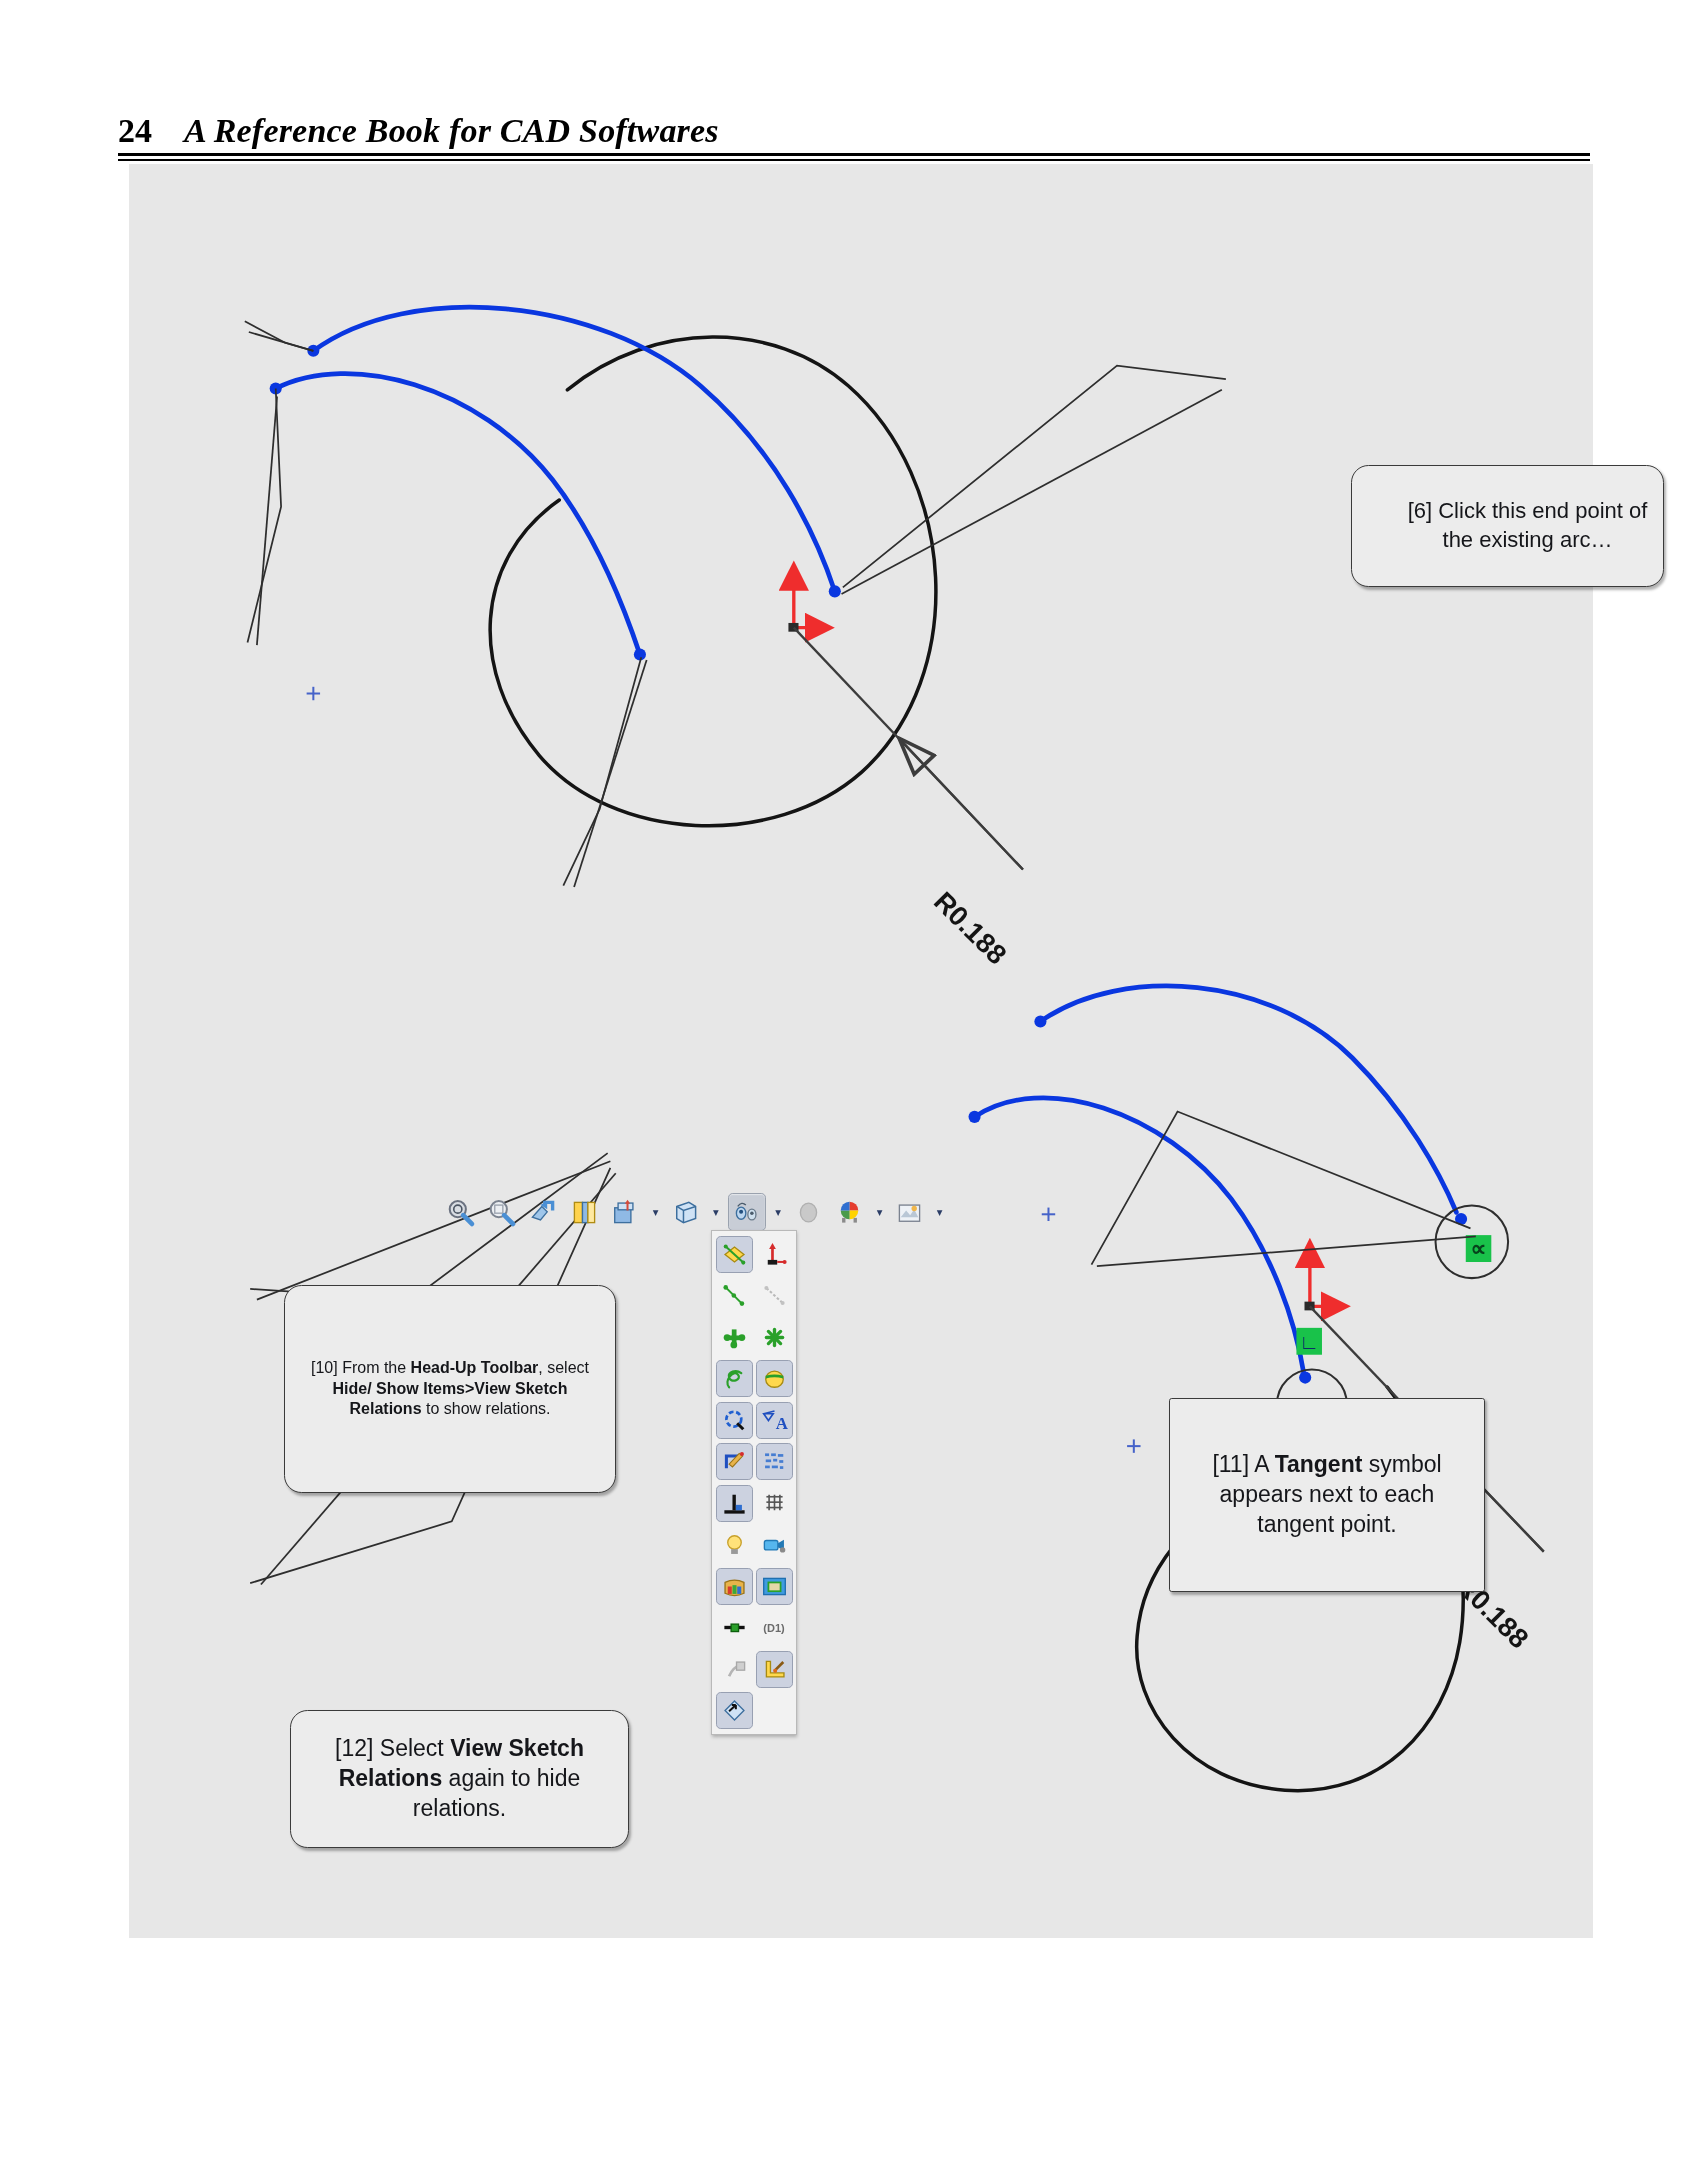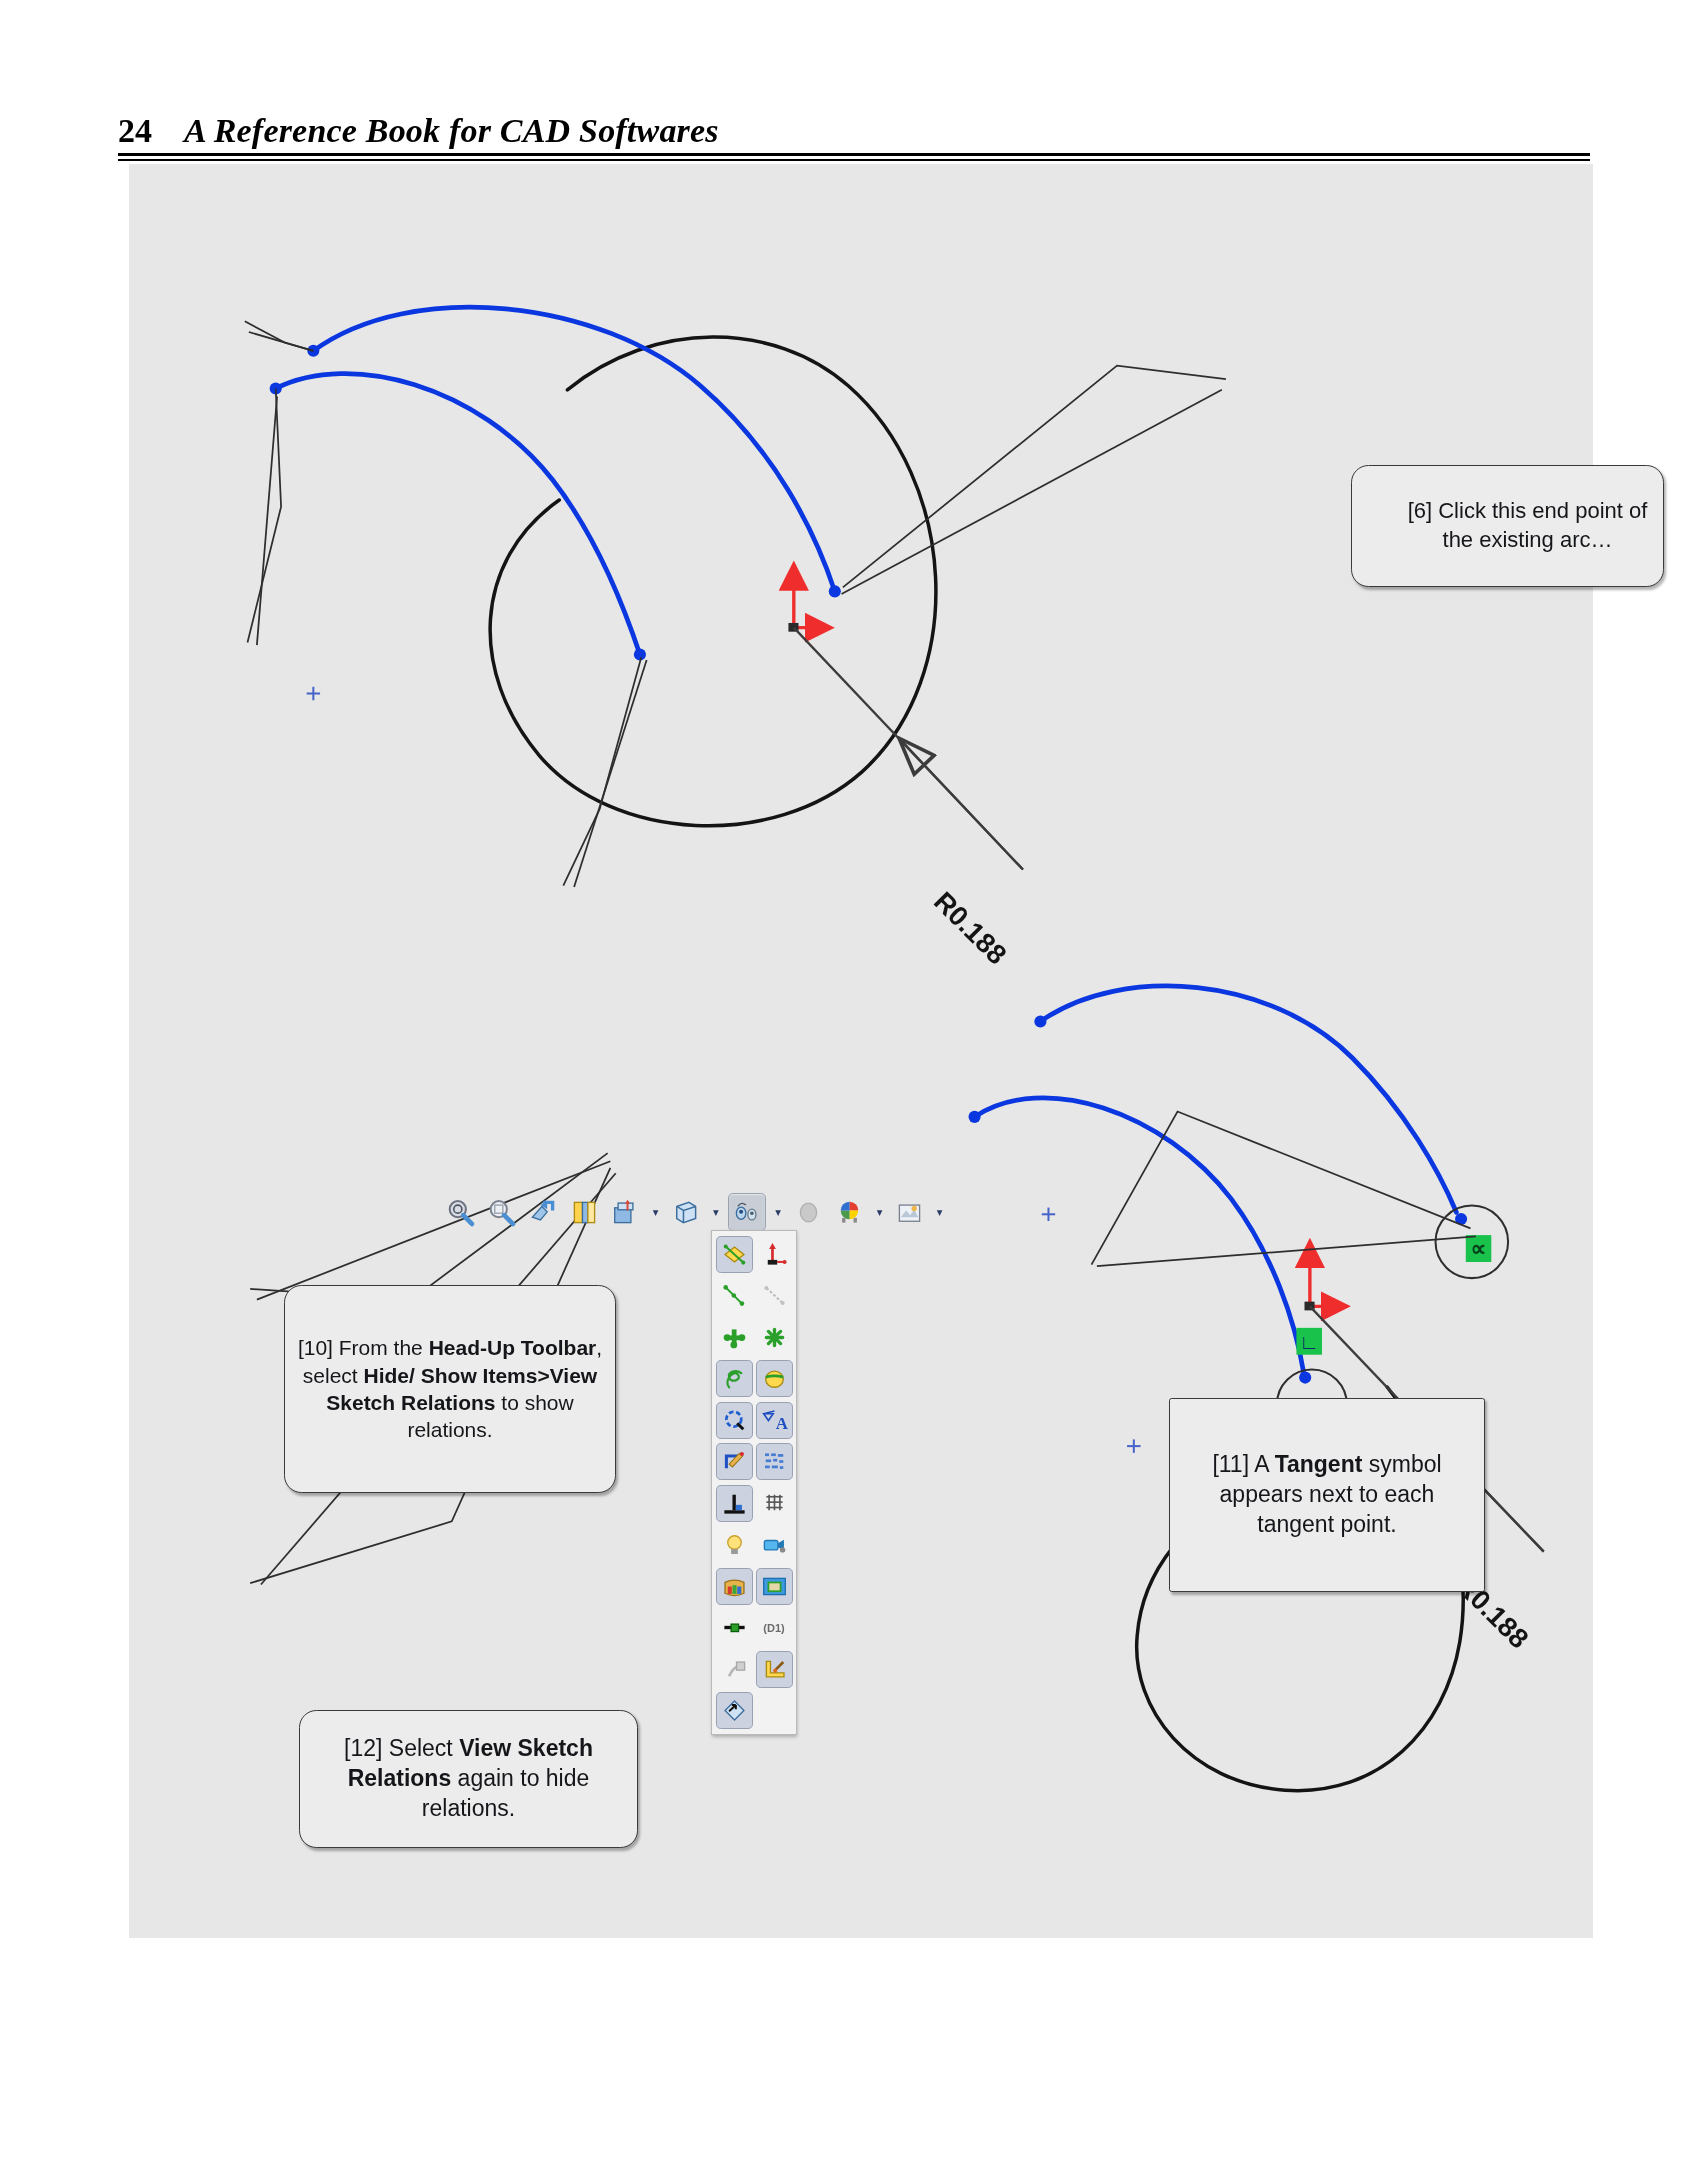--- a/index.html
+++ b/index.html
@@ -40,24 +40,24 @@
     text-align:center;color:#15161a;
     font-family:"Liberation Sans", sans-serif;
   }
   .callout .ct{padding:4px 10.8px;line-height:1.30;}
   .callout b{font-weight:bold;}
 
   #callout-7{left:149px;top:199px;width:363px;height:152px;font-size:22px;}
   #callout-6{left:1222px;top:301px;width:313px;height:122px;font-size:22px;padding-left:40px;}
   #callout-9{left:149px;top:546px;width:376px;height:132px;font-size:22px;}
   #callout-8{left:563px;top:786px;width:289px;height:110px;font-size:23px;}
-  #callout-10{left:155px;top:1121px;width:332px;height:208px;font-size:21px;}
+  #callout-10{left:155px;top:1121px;width:332px;height:208px;font-size:16px;}
   #callout-11{left:1040px;top:1234px;width:316px;height:194px;font-size:23px;
       border-radius:2.7px;}
-  #callout-12{left:170px;top:1546px;width:339px;height:138px;font-size:23px;}
+  #callout-12{left:161px;top:1546px;width:339px;height:138px;font-size:23px;}
 
   
   #headup-toolbar{
     position:absolute;left:313px;top:1023px;height:50px;
     display:flex;align-items:center;gap:5.4px;
   }
   .tb-btn{
     width:36px;height:36px;display:flex;align-items:center;justify-content:center;
     border-radius:4.7px;position:relative;
   }

